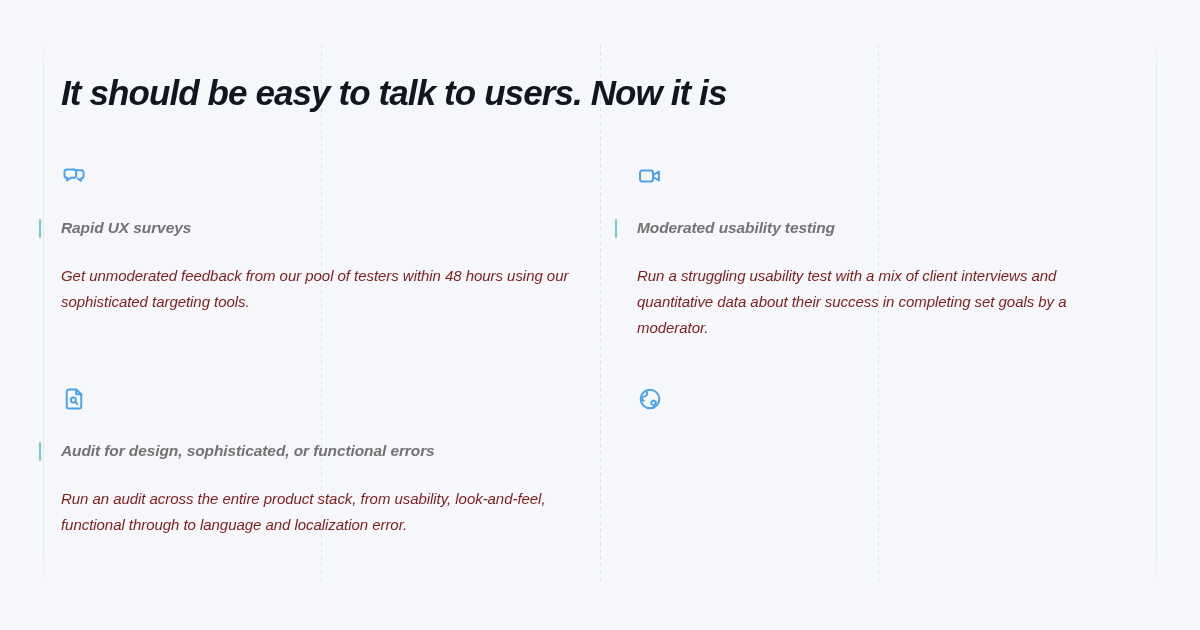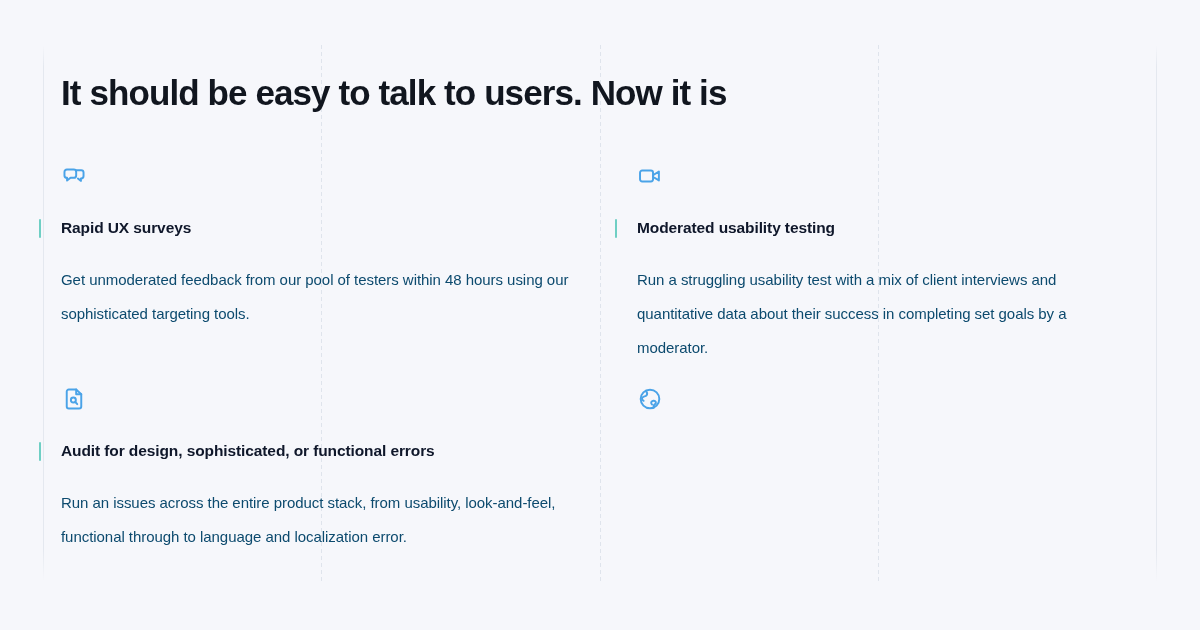--- a/index.html
+++ b/index.html
@@ -14,20 +14,21 @@
     font-family: "Liberation Sans", sans-serif;
     -webkit-font-smoothing: antialiased;
   }
 
   
   .page {
     position: relative;
     width: 1200px;
     height: 630px;
     box-sizing: border-box;
+    font-style: italic;
   }
 
   
   .rail {
     position: absolute;
     top: 45px;
     width: 1px;
     height: 536px;
     background: linear-gradient(to bottom,
                 rgba(255,255,255,0) 0%,
@@ -102,28 +103,28 @@
     top: 1px;
     width: 2px;
     height: 19px;
     background: #6fcfc4;
     border-radius: 1px;
   }
   .f-title {
     font-size: 15.5px;
     font-weight: 700;
     letter-spacing: -0.1px;
-    color: #0f172a;
+    color: #737373;
     line-height: 1.25;
     text-align: center;
   }
   .f-desc {
     font-size: 15px;
-    line-height: 34px;
-    color: #0c4a6e;
+    line-height: 26px;
+    color: #7f1d1d;
     max-width: 512px;
     letter-spacing: -0.05px;
   }
   .feature.col-right .f-desc { max-width: 494px; }
 </style>
 </head>
 <body>
 
 <div class="page">
 
@@ -171,21 +172,21 @@
           <path d="M14 3.2H7.2A1.9 1.9 0 0 0 5.3 5.1v13.8a1.9 1.9 0 0 0 1.9 1.9h9.6a1.9 1.9 0 0 0 1.9-1.9V7.6z"></path>
           <path d="M14 3.2v4.4h4.7"></path>
           <circle cx="11.4" cy="13" r="2.3"></circle>
           <path d="M13.2 14.8l1.8 1.9"></path>
         </svg>
       </span>
       <div class="f-title-row">
         <span class="f-accent"></span>
         <span class="f-title">Audit for design, sophisticated, or functional errors</span>
       </div>
-      <p class="f-desc">Run an issues across the entire product stack, from usability, look-and-feel, functional through to language and localization error.</p>
+      <p class="f-desc">Run an audit across the entire product stack, from usability, look-and-feel, functional through to language and localization error.</p>
     </div>
 
     <div class="feature col-right">
       <span class="f-icon">
         <svg viewBox="0 0 24 24" fill="none" stroke="currentColor" stroke-width="1.8" stroke-linecap="round" stroke-linejoin="round">
           <circle cx="12" cy="12" r="8.6"></circle>
           <path d="M8.2 4.4c1.2 1.5 1.5 3.1 0.6 4.2-1 1.2-3 0.9-3.9 2.2-0.7 1 0 2.3 1.2 2.9"></path>
           <path d="M15.6 20c-0.5-1.3 0-2.6 1-3.2 1-0.6 1.1-1.9 0.2-2.7-0.9-0.8-2.5-0.5-3.3 0.4-0.7 0.8-0.4 2 0.4 2.6"></path>
         </svg>
       </span>

